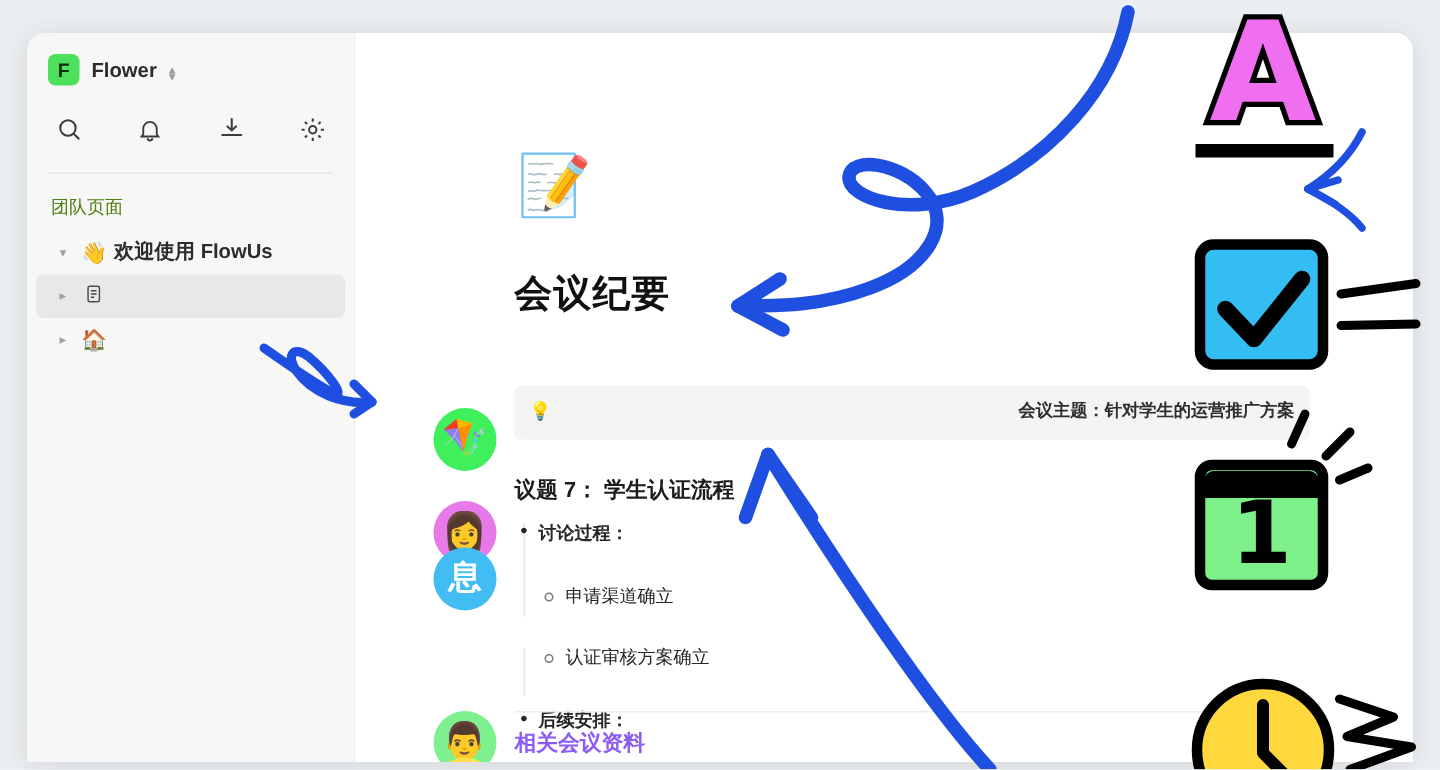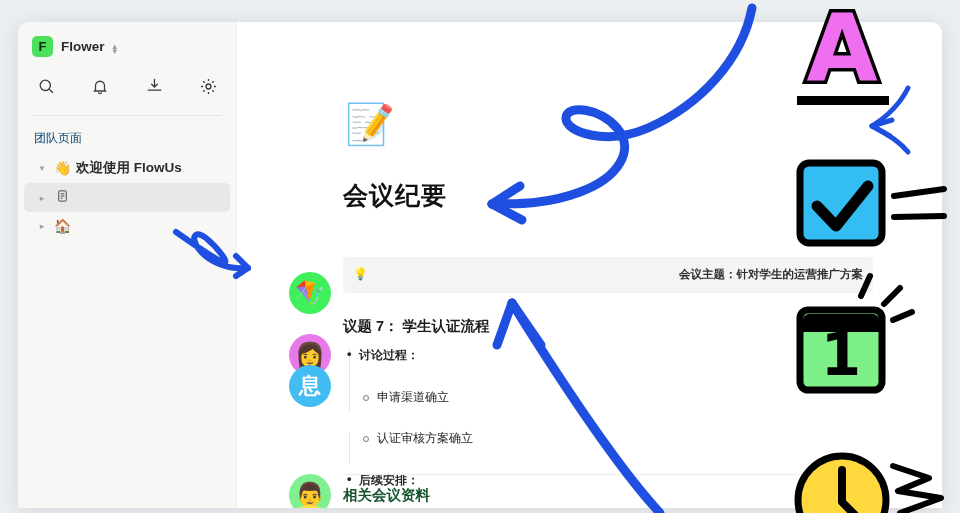--- a/index.html
+++ b/index.html
@@ -56,21 +56,21 @@
     justify-content: space-between;
   }
   .icon-btn {
     width: 44px; height: 30px;
     display: flex; align-items: center; justify-content: center;
     border-radius: 6px; cursor: pointer;
   }
   .icon-btn svg { display:block; }
   .divider { height:1px; background:#e6e6e4; margin: 0 14px; }
   .sec-label {
-    font-size: 12px; color: #0c4a6e;
+    font-size: 12px; color: #4d7c0f;
     padding: 14px 16px 6px 16px;
   }
   .tree-row {
     display: flex; align-items: center; gap: 6px;
     padding: 6px 14px 6px 12px;
     font-size: 13.5px; color: #2c2c2c; font-weight: bold;
     cursor: pointer; border-radius: 5px;
     margin: 0 6px;
   }
   .tree-row.selected { background: #e8e8e7; }
@@ -105,21 +105,21 @@
   .bul { position:relative; padding-left: 16px; font-weight:bold; }
   .bul::before { content:"•"; position:absolute; left:4px; top:-1px; font-size:13px; }
   .sub { position:relative; padding-left: 34px; font-weight:normal; color:#262626; }
   .sub::before {
     content:""; position:absolute; left:20px; top:6px;
     width:4px; height:4px; border:1px solid #7a7a7a; border-radius:50%;
   }
   .guide { position:absolute; left:112px; width:1px; background:#e4e4e3; }
   .hr { position:absolute; left:106px; width:520px; height:1px; background:#ececeb; }
   .h2b {
-    position:absolute; left:106px; font-size:14.5px; font-weight:bold; color:#14532d;
+    position:absolute; left:106px; font-size:14.5px; font-weight:bold; color:#8b5cf6;
   }
   
   .rail { position:absolute; left:52px; top:0; width:46px; bottom:0; }
   .av {
     position:absolute; left:0; width:42px; height:42px; border-radius:50%;
     display:flex; align-items:center; justify-content:center;
     font-size:24px; line-height:1; overflow:hidden;
   }
   .av.g { background:#3ff05c; }
   .av.p { background:#e879e8; }

